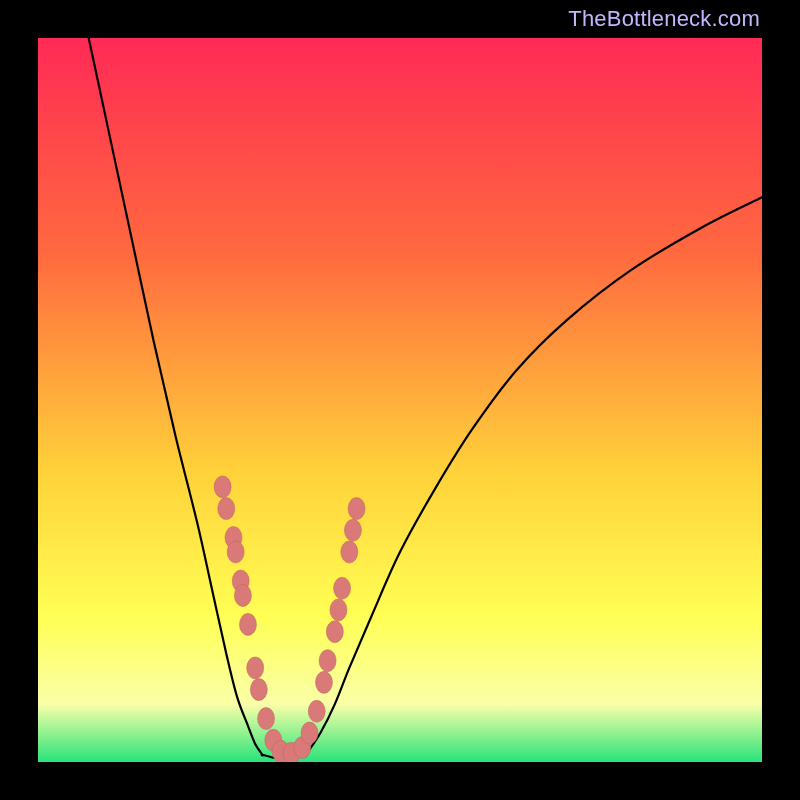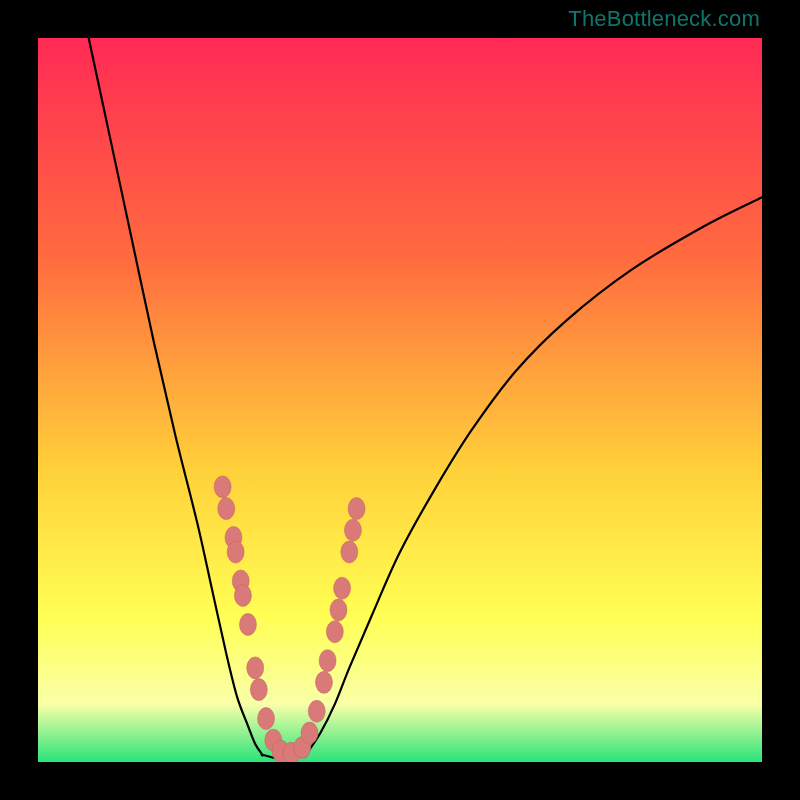--- a/index.html
+++ b/index.html
@@ -24,21 +24,21 @@
     width: 724px;
     height: 724px;
     overflow: hidden;
   }
   .watermark {
     position: absolute;
     right: 40px;
     top: 6px;
     font-size: 22px;
     font-weight: 500;
-    color: #0f766e;
+    color: #c4b5fd;
     letter-spacing: 0.2px;
   }
   svg.curve {
     position: absolute;
     left: 0; top: 0;
     width: 100%;
     height: 100%;
   }
 </style>
 </head>

